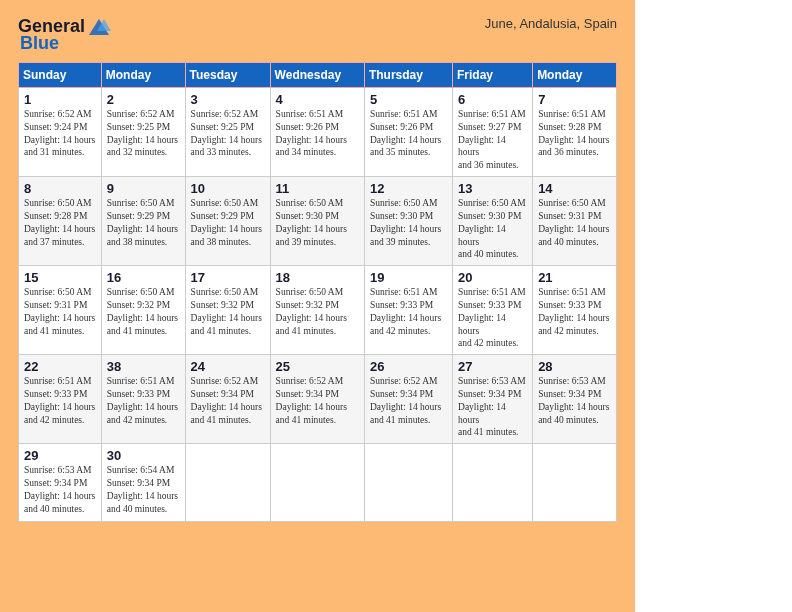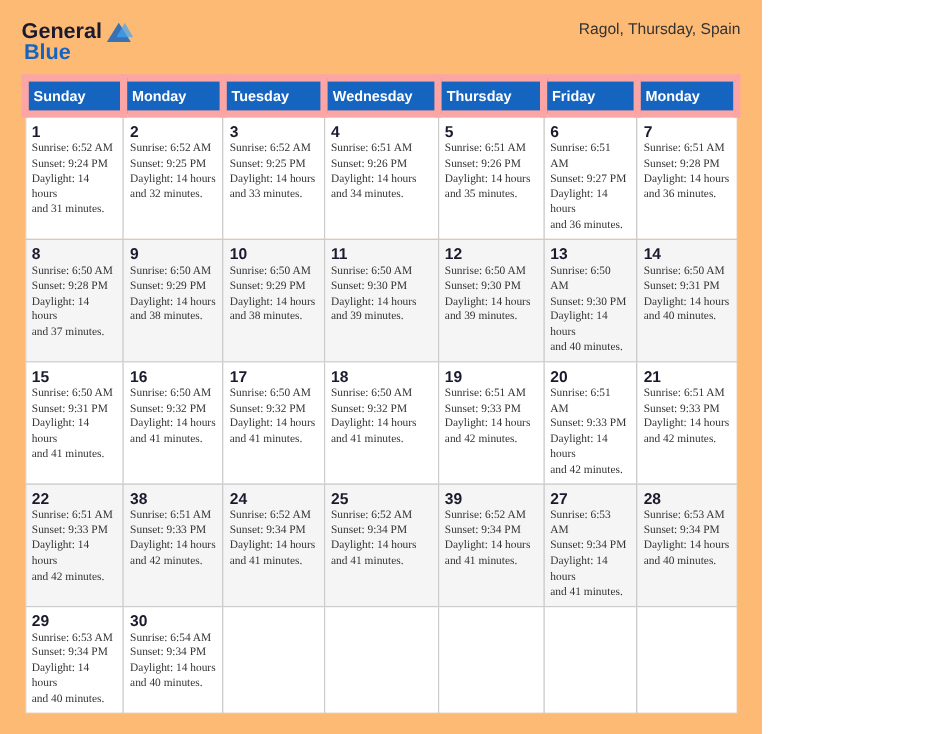--- a/index.html
+++ b/index.html
@@ -60,21 +60,21 @@
       border-collapse: collapse;
       font-size: 10px;
     }
     .calendar-table th {
       background: #1565c0;
       color: #fff;
       font-size: 12px;
       font-weight: bold;
       padding: 5px 4px;
       text-align: left;
-      border: 6px solid #fca5a5;
+      border: 1px solid #fca5a5;
     }
     .calendar-table td {
       border: 1px solid #ccc;
       vertical-align: top;
       padding: 4px 5px;
       width: 113px;
       min-height: 70px;
       height: 78px;
       background: #fff;
     }
@@ -109,21 +109,21 @@
           <span class="logo-text-general">General</span>
           <svg class="logo-icon" viewBox="0 0 24 20" xmlns="http://www.w3.org/2000/svg">
             <polygon points="12,2 22,18 2,18" fill="#1565c0" opacity="0.85"></polygon>
             <polygon points="17,2 24,14 10,14" fill="#42a5f5" opacity="0.7"></polygon>
           </svg>
         </div>
         <span class="logo-text-blue" style="margin-top:-4px;margin-left:2px;">Blue</span>
       </div>
     </div>
     <div class="title-block">
-      <div class="location">Ragol, Thursday, Spain</div>
+      <div class="location">June, Andalusia, Spain</div>
     </div>
   </div>
 
   <table class="calendar-table">
     <thead>
       <tr>
         <th>Sunday</th>
         <th>Monday</th>
         <th>Tuesday</th>
         <th>Wednesday</th>
@@ -158,21 +158,21 @@
           <td><span class="day-number">18</span><span class="cell-content">Sunrise: 6:50 AM<br>Sunset: 9:32 PM<br>Daylight: 14 hours<br>and 41 minutes.</span></td>
           <td><span class="day-number">19</span><span class="cell-content">Sunrise: 6:51 AM<br>Sunset: 9:33 PM<br>Daylight: 14 hours<br>and 42 minutes.</span></td>
           <td><span class="day-number">20</span><span class="cell-content">Sunrise: 6:51 AM<br>Sunset: 9:33 PM<br>Daylight: 14 hours<br>and 42 minutes.</span></td>
           <td><span class="day-number">21</span><span class="cell-content">Sunrise: 6:51 AM<br>Sunset: 9:33 PM<br>Daylight: 14 hours<br>and 42 minutes.</span></td>
         </tr>
         <tr>
           <td><span class="day-number">22</span><span class="cell-content">Sunrise: 6:51 AM<br>Sunset: 9:33 PM<br>Daylight: 14 hours<br>and 42 minutes.</span></td>
           <td><span class="day-number">38</span><span class="cell-content">Sunrise: 6:51 AM<br>Sunset: 9:33 PM<br>Daylight: 14 hours<br>and 42 minutes.</span></td>
           <td><span class="day-number">24</span><span class="cell-content">Sunrise: 6:52 AM<br>Sunset: 9:34 PM<br>Daylight: 14 hours<br>and 41 minutes.</span></td>
           <td><span class="day-number">25</span><span class="cell-content">Sunrise: 6:52 AM<br>Sunset: 9:34 PM<br>Daylight: 14 hours<br>and 41 minutes.</span></td>
-          <td><span class="day-number">39</span><span class="cell-content">Sunrise: 6:52 AM<br>Sunset: 9:34 PM<br>Daylight: 14 hours<br>and 41 minutes.</span></td>
+          <td><span class="day-number">26</span><span class="cell-content">Sunrise: 6:52 AM<br>Sunset: 9:34 PM<br>Daylight: 14 hours<br>and 41 minutes.</span></td>
           <td><span class="day-number">27</span><span class="cell-content">Sunrise: 6:53 AM<br>Sunset: 9:34 PM<br>Daylight: 14 hours<br>and 41 minutes.</span></td>
           <td><span class="day-number">28</span><span class="cell-content">Sunrise: 6:53 AM<br>Sunset: 9:34 PM<br>Daylight: 14 hours<br>and 40 minutes.</span></td>
         </tr>
         <tr>
           <td><span class="day-number">29</span><span class="cell-content">Sunrise: 6:53 AM<br>Sunset: 9:34 PM<br>Daylight: 14 hours<br>and 40 minutes.</span></td>
           <td><span class="day-number">30</span><span class="cell-content">Sunrise: 6:54 AM<br>Sunset: 9:34 PM<br>Daylight: 14 hours<br>and 40 minutes.</span></td>
           <td class="empty-cell"></td>
           <td class="empty-cell"></td>
           <td class="empty-cell"></td>
           <td class="empty-cell"></td>

